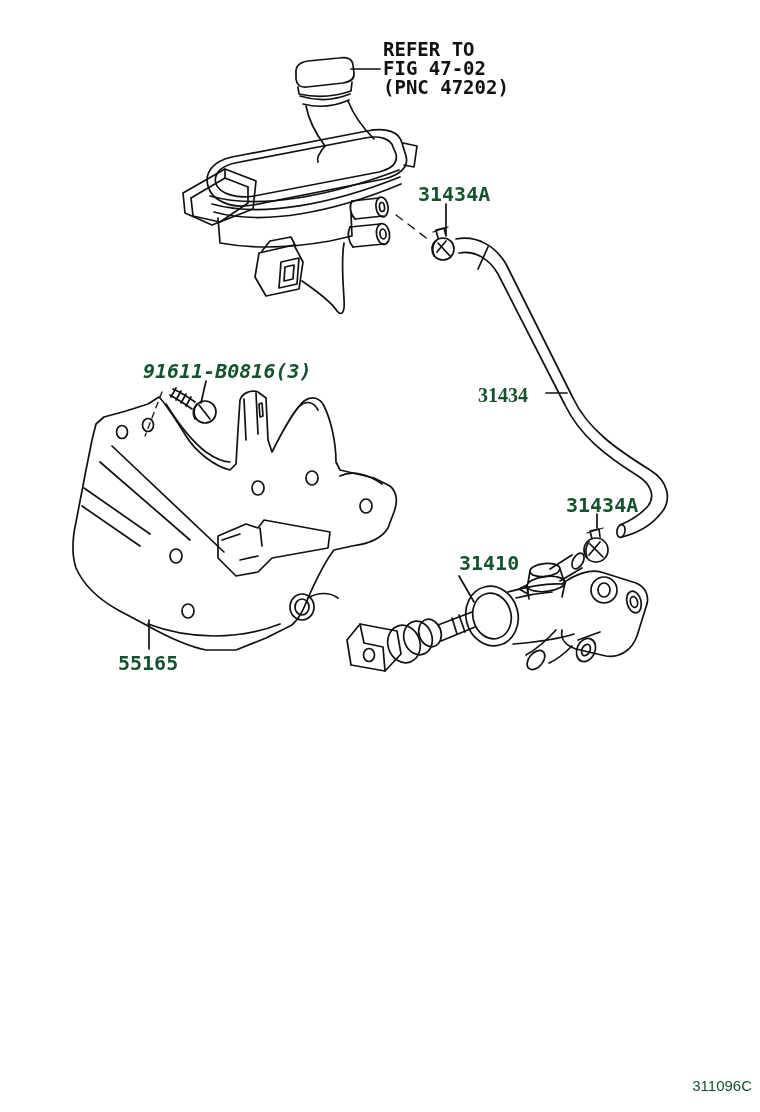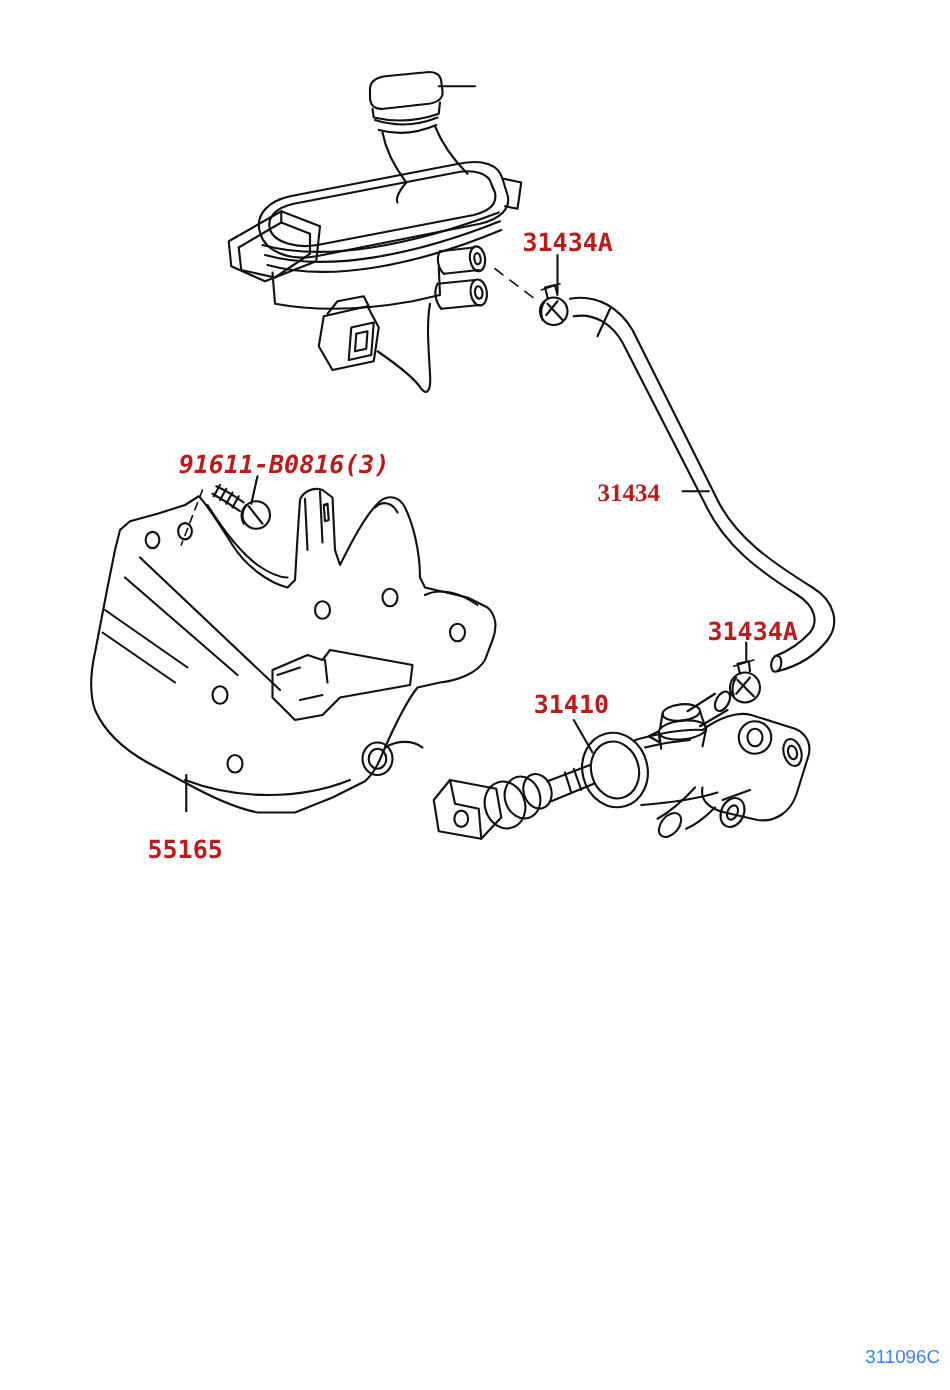--- a/index.html
+++ b/index.html
@@ -1,24 +1,24 @@
 <!DOCTYPE html>
 <html><head>
 <meta charset="utf-8">
 <style>
   html,body{margin:0;padding:0;background:#fff;}
   .page{position:relative;width:760px;height:1112px;background:#fff;overflow:hidden;
         font-family:"DejaVu Sans Mono",monospace;}
   .art{position:absolute;left:0;top:0;width:760px;height:1112px;}
   .art *{stroke:#111;fill:none;stroke-width:1.7;stroke-linecap:round;stroke-linejoin:round;}
   .art .thin{stroke-width:1.3;}
-  .plabel{position:absolute;font:700 20px/1 "DejaVu Sans Mono",monospace;color:#b91c1c;white-space:pre;}
+  .plabel{position:absolute;font:700 20px/1 "DejaVu Sans Mono",monospace;color:#14532d;white-space:pre;}
   .refblock div{font:700 19px/19px "DejaVu Sans Mono",monospace;color:#111;white-space:pre;}
   .code{position:absolute;left:600px;top:1077px;width:152px;text-align:right;
-        font:400 15px "Liberation Sans",sans-serif;color:#3b82f6;}
+        font:400 15px "Liberation Sans",sans-serif;color:#14532d;}
 </style>
 </head>
 <body>
 
 <div class="page">
 
   <svg class="art" viewBox="0 0 760 1112" aria-hidden="true">
 
     <g>
 
@@ -209,27 +209,32 @@
       <path d="M351,69 L380,69"></path>
       <path d="M446,204 L446,234"></path>
       <path d="M546,393 L567,393"></path>
       <path d="M206,381 L201,403"></path>
       <path d="M597,514 L597,528"></path>
       <path d="M459,576 L474,602"></path>
       <path d="M149,649 L149,620"></path>
     </g>
   </svg>
 
+  <div class="refblock" style="position:absolute;left:383px;top:40px;">
+    <div>REFER TO</div>
+    <div>FIG 47-02</div>
+    <div>(PNC 47202)</div>
+  </div>
 
   <div class="plabel" style="left:418px;top:184px;">31434A</div>
 
   <div class="plabel" style="left:478px;top:385px;font-family:Liberation Serif, serif;">31434</div>
 
   <div class="plabel" style="left:143px;top:361px;font-style:italic;">91611-B0816(3)</div>
 
   <div class="plabel" style="left:566px;top:495px;">31434A</div>
 
-  <div class="plabel" style="left:427px;top:553px;">31410</div>
-
-  <div class="plabel" style="left:118px;top:669px;">55165</div>
+  <div class="plabel" style="left:459px;top:553px;">31410</div>
+
+  <div class="plabel" style="left:118px;top:653px;">55165</div>
 
   <div class="code">311096C</div>
 </div>
 
 </body></html>

